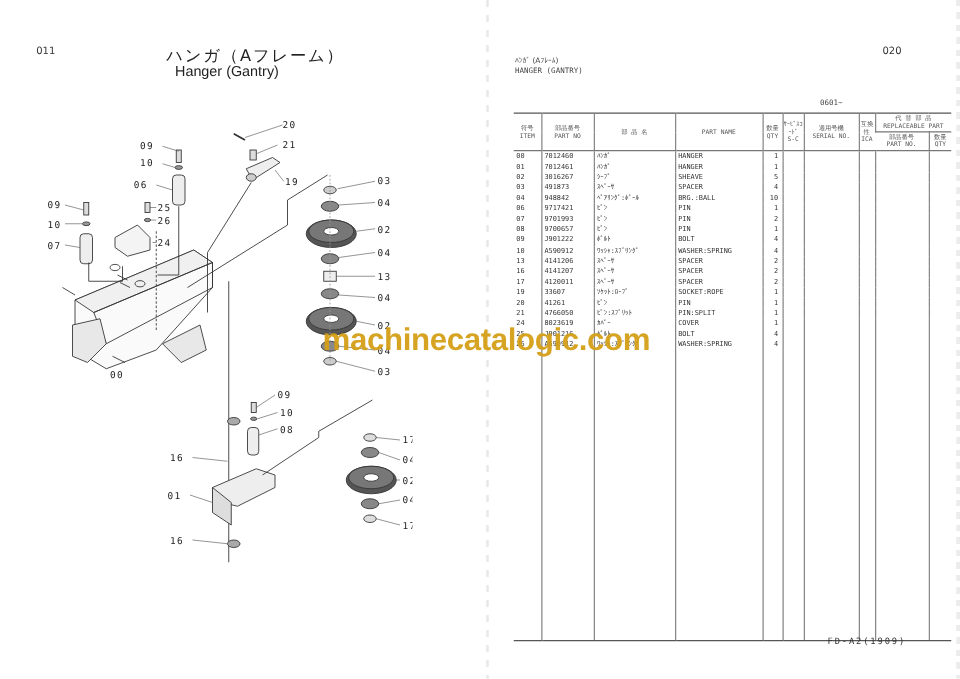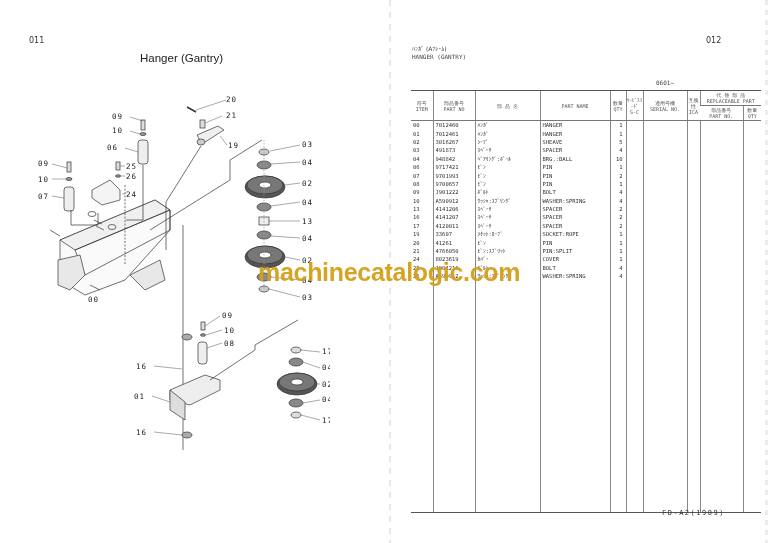--- a/index.html
+++ b/index.html
@@ -43,20 +43,21 @@
 
   .watermark { position: absolute; left: 258px; top: 258px; font-size: 25px; font-weight: bold;
                color: #d4a017; font-family: "Liberation Sans", sans-serif; letter-spacing: -0.3px;
                opacity: 0.95; white-space: nowrap; }
 </style>
 </head>
 <body>
 
 <div class="page-left">
   <div class="page-num" style="left:29px; top:36px;">011</div>
+  <div class="title-jp">ハンガ（Aフレーム）</div>
   <div class="title-en">Hanger (Gantry)</div>
 
   <div class="diagram">
     <svg viewBox="0 0 300 360" xmlns="http://www.w3.org/2000/svg">
       <g stroke="#333" stroke-width="0.7" fill="none">
 
         <path d="M30,150 L125,110 L140,120 L140,140 L95,190 L55,205 L30,190 Z" fill="#fafafa"></path>
         <path d="M30,150 L125,110 L140,120 L45,160 Z" fill="#f0f0f0"></path>
         <path d="M45,160 L140,120 L140,140 L55,185 Z"></path>
         <path d="M28,170 L50,165 L55,185 L40,200 L28,195 Z" fill="#e8e8e8"></path>
@@ -196,21 +197,21 @@
         <text x="292" y="312">04</text>
         <text x="292" y="333">17</text>
       </g>
     </svg>
   </div>
 </div>
 
 <div class="gutter"></div>
 
 <div class="page-right">
-  <div class="page-num" style="left:314px; top:36px;">012</div>
+  <div class="page-num" style="left:314px; top:36px;">020</div>
   <div class="hdr-jp">ﾊﾝｶﾞ (Aﾌﾚｰﾑ)</div>
   <div class="hdr-en">HANGER (GANTRY)</div>
   <div class="serial-range">0601~</div>
 
   <table class="parts">
     <colgroup>
       <col style="width:22px">
         <col style="width:42px">
         <col style="width:65px">
         <col style="width:70px">

